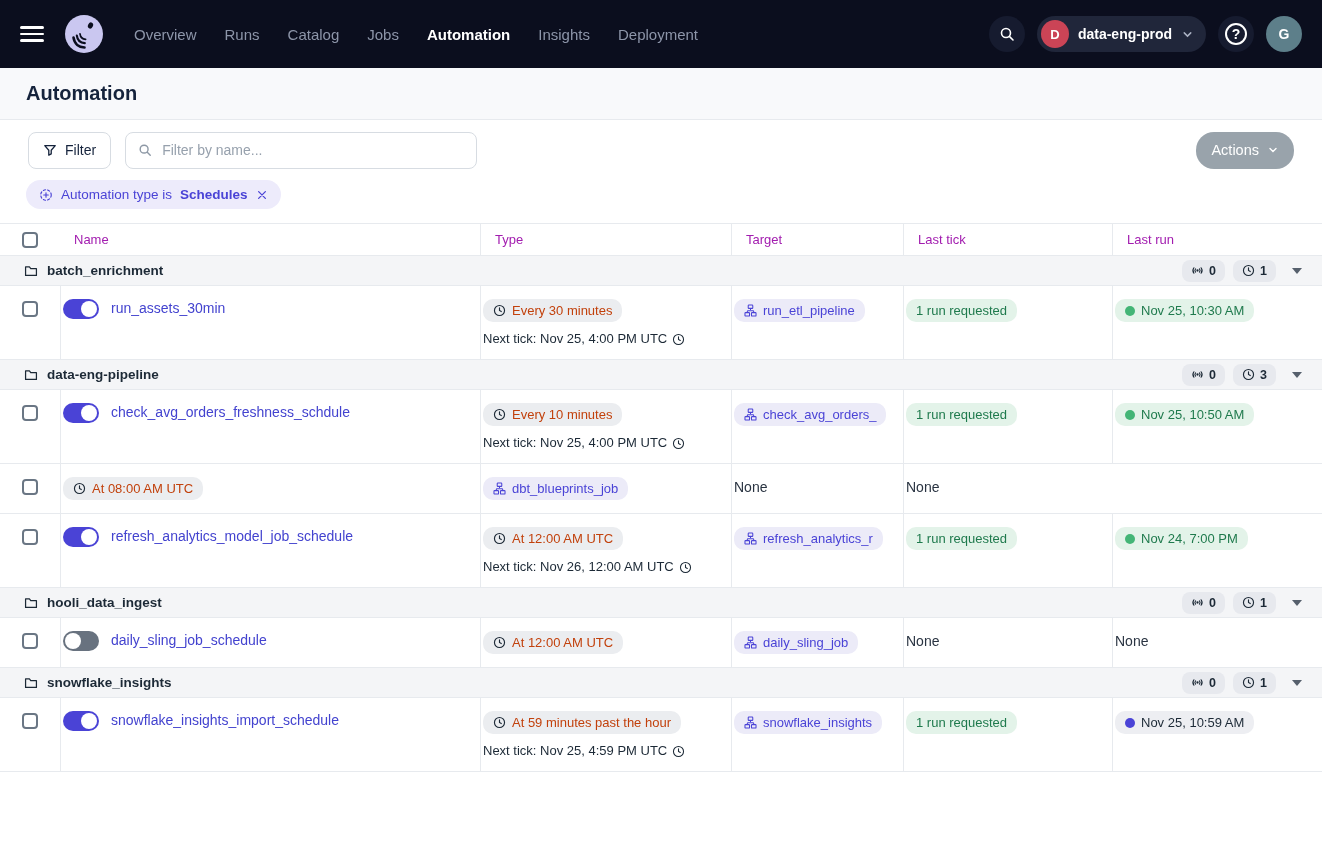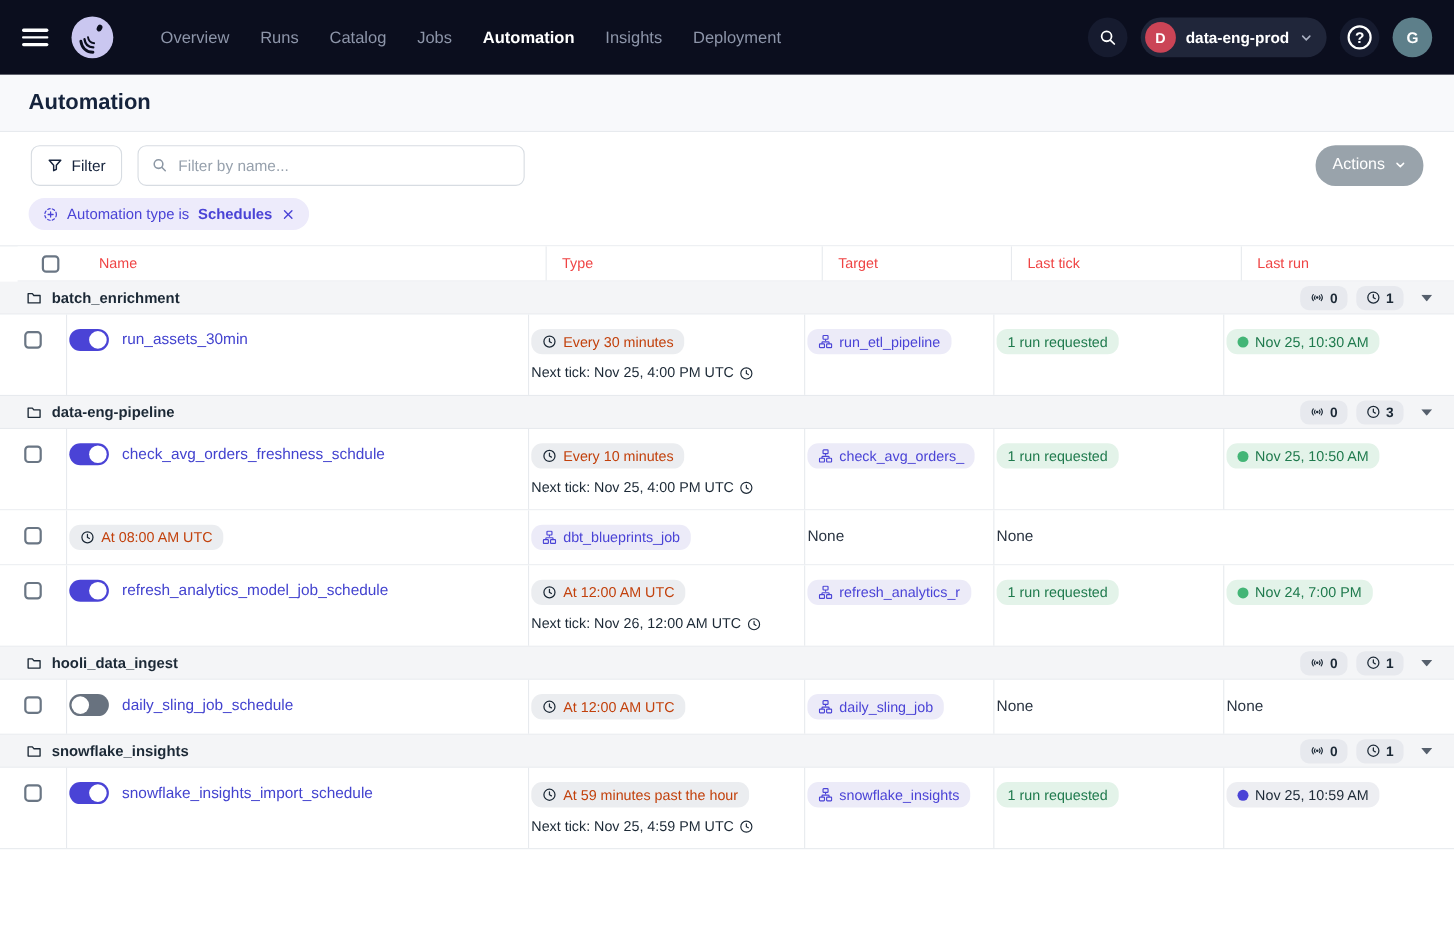--- a/index.html
+++ b/index.html
@@ -11,21 +11,21 @@
     color:#1c2936;
   }
   
   .nav {
     height:68px; background:#0b0e1e; display:flex; align-items:center;
     padding:0 20px; gap:16px;
   }
   .hamburger { width:24px; display:flex; flex-direction:column; gap:4px; cursor:pointer; }
   .hamburger span { height:2.5px; background:#fff; border-radius:2px; }
   .logo { width:40px; height:40px; margin-left:4px; }
-  .nav-links { display:flex; gap:28px; margin-left:26px; }
+  .nav-links { display:flex; gap:28px; margin-left:14px; }
   .nav-link { font-size:15px; color:#8d95a9; cursor:pointer; }
   .nav-link.active { color:#ffffff; font-weight:700; }
   .nav-right { margin-left:auto; display:flex; align-items:center; gap:12px; }
   .icon-circle {
     width:36px; height:36px; border-radius:50%; background:#161b2f;
     display:flex; align-items:center; justify-content:center; color:#fff; cursor:pointer;
   }
   .deploy-pill {
     height:36px; background:#20263a; border-radius:18px; display:flex; align-items:center;
     gap:9px; padding:0 12px 0 4px; color:#fff; font-size:14px; font-weight:600; cursor:pointer;
@@ -72,21 +72,21 @@
   .chip-row { padding:0 26px 14px; border-bottom:1px solid #e7eaee; background:#fff; }
   .chip {
     display:inline-flex; align-items:center; gap:8px; background:#edebfb; color:#4a43d6;
     border-radius:15px; height:29px; padding:0 13px; font-size:13.5px; cursor:pointer;
   }
   .chip .chip-value { font-weight:700; }
   .chip .chip-x { display:flex; cursor:pointer; }
   
   .thead {
     display:grid; grid-template-columns:60px 420px 251px 172px 209px 1fr;
-    height:32px; border-bottom:1px solid #e7eaee; color:#ef4444; font-size:13px; background:#fff;margin-left:16px;
+    height:32px; border-bottom:1px solid #e7eaee; color:#a21caf; font-size:13px; background:#fff;
   }
   .thead .hcell { display:flex; align-items:center; padding:0 14px; }
   .thead .hcell.bl { border-left:1px solid #e7eaee; }
   .thead .hcell:first-child { justify-content:center; }
   .checkbox {
     width:16px; height:16px; border:2px solid #6a7684; border-radius:4px; background:#fff;
     display:inline-block; cursor:pointer; flex:none;
   }
   .grow {
     display:flex; justify-content:space-between; align-items:center; height:30px;

